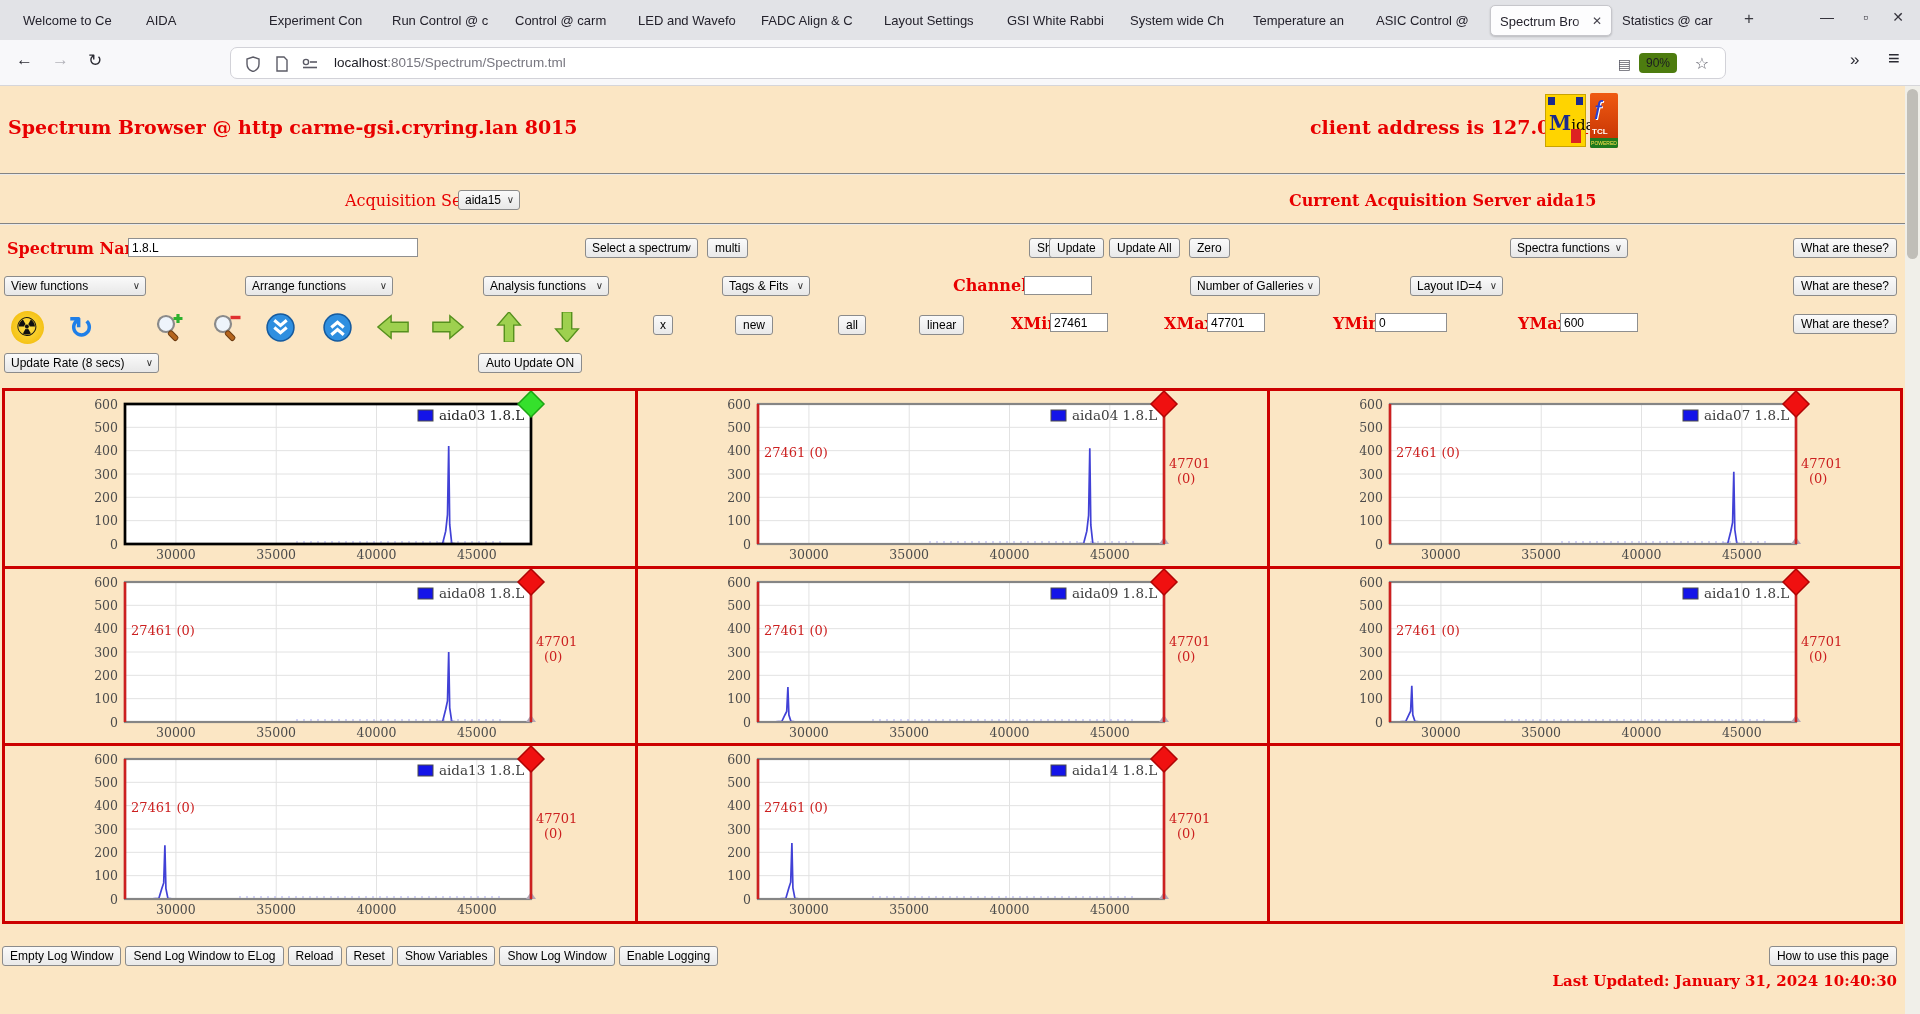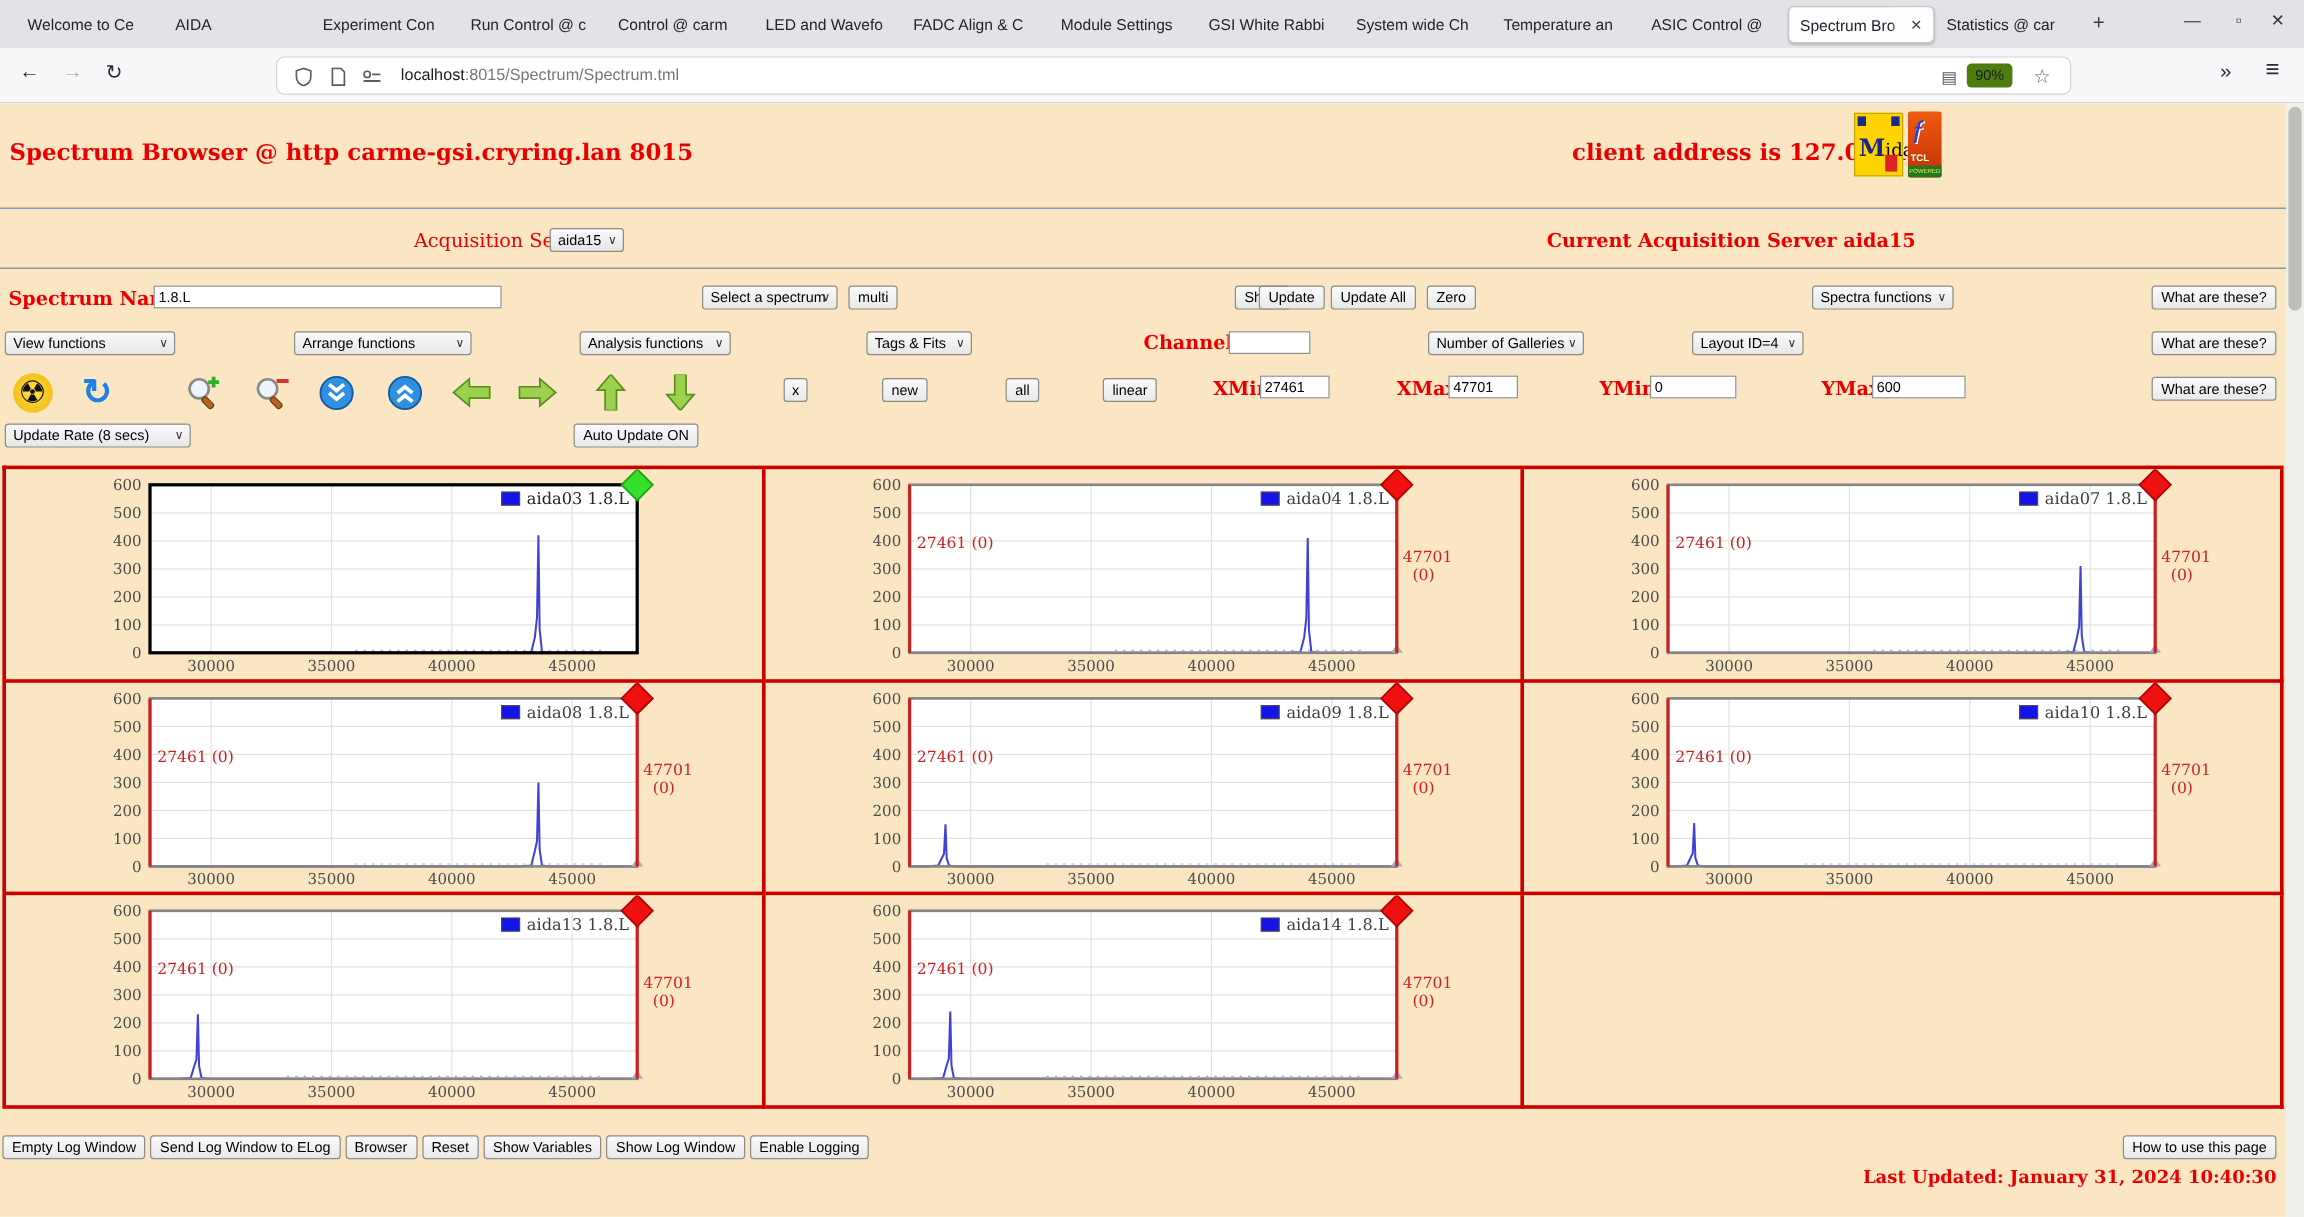--- a/index.html
+++ b/index.html
@@ -100,21 +100,21 @@
 <body>
 
 <div id="tabbar">
     <div class="tab"><span>Welcome to Ce</span></div>
     <div class="tab"><span>AIDA</span></div>
     <div class="tab"><span>Experiment Con</span></div>
     <div class="tab"><span>Run Control @ c</span></div>
     <div class="tab"><span>Control @ carm</span></div>
     <div class="tab"><span>LED and Wavefo</span></div>
     <div class="tab"><span>FADC Align &amp; C</span></div>
-    <div class="tab"><span>Module Settings</span></div>
+    <div class="tab"><span>Layout Settings</span></div>
     <div class="tab"><span>GSI White Rabbi</span></div>
     <div class="tab"><span>System wide Ch</span></div>
     <div class="tab"><span>Temperature an</span></div>
     <div class="tab"><span>ASIC Control @</span></div>
     <div class="tab active"><span>Spectrum Bro</span><span class="tclose">✕</span></div>
     <div class="tab"><span>Statistics @ car</span></div>
     <div class="newtab">+</div>
   </div>
 <span class="winctl" style="right:86px;">—</span>
 <span class="winctl" style="right:52px;">▫</span>
@@ -549,21 +549,21 @@
           <rect x="413" y="19" width="15" height="11" fill="#1414e8" stroke="#4a4a4a"></rect>
           <text x="434" y="29" class="leg" style="">aida14 1.8.L</text>
           <polygon points="526,0 539,13 526,26 513,13" fill="#f01010" stroke="#b00404" stroke-width="1.5"></polygon>
         </svg></div>
       <div class="cell"></div>
     </div>
 
   <div id="footer">
       <button class="fbtn">Empty Log Window</button>
       <button class="fbtn">Send Log Window to ELog</button>
-      <button class="fbtn">Browser</button>
+      <button class="fbtn">Reload</button>
       <button class="fbtn">Reset</button>
       <button class="fbtn">Show Variables</button>
       <button class="fbtn">Show Log Window</button>
       <button class="fbtn">Enable Logging</button>
     </div>
   <button class="btn" style="right:8px; top:860px;">How to use this page</button>
   <div class="lbl" style="right:8px; top:886px; position:absolute; font-size:15px;">Last Updated: January 31, 2024 10:40:30</div>
 </div>
 
 <div id="scrollbar">

